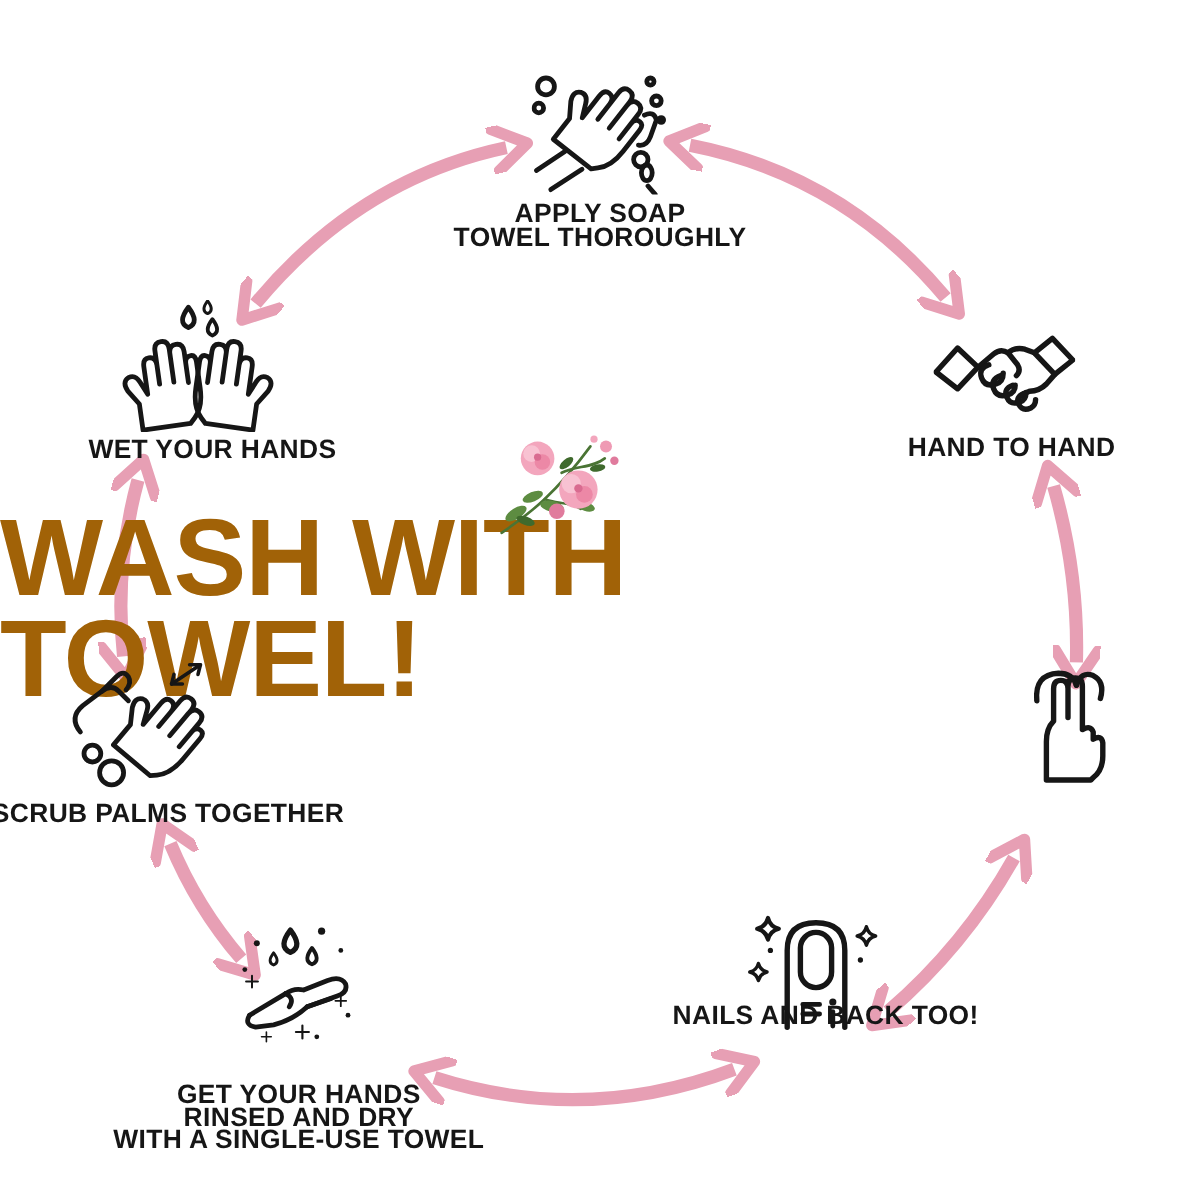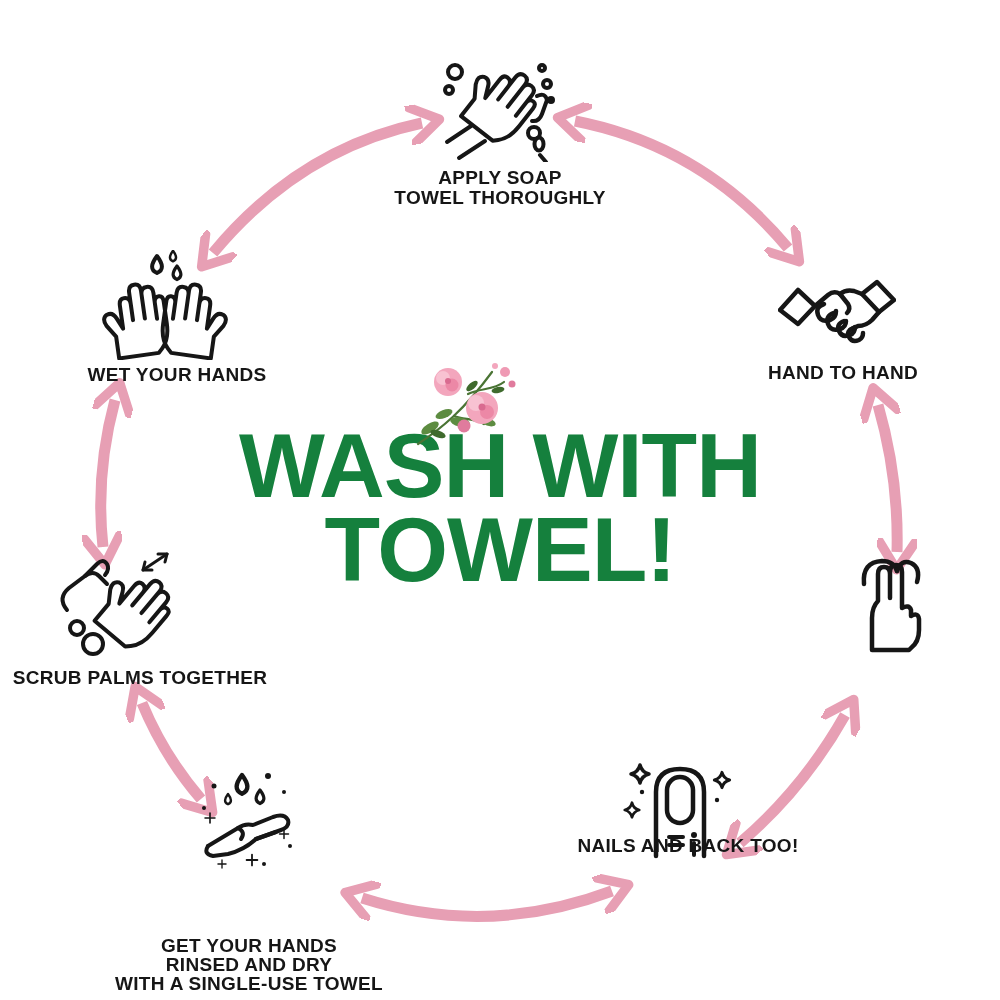--- a/index.html
+++ b/index.html
@@ -1,25 +1,25 @@
 <!DOCTYPE html>
 <html><head>
 <meta charset="utf-8">
 <style>
   html,body{margin:0;padding:0;background:#ffffff;}
   .stage{position:relative;width:1000px;height:1000px;background:#ffffff;overflow:hidden;
          font-family:"Liberation Sans",sans-serif;}
   .arrows{position:absolute;left:0;top:0;z-index:1;}
   .icon{position:absolute;z-index:3;}
   .label{position:absolute;transform:translateX(-50%);text-align:center;z-index:3;
-         font-weight:700;font-size:19px;line-height:19.5px;color:#161616;
+         font-weight:700;font-size:22px;line-height:19.5px;color:#161616;
          letter-spacing:.3px;white-space:nowrap;}
   .label span{display:block;}
-  .title{position:absolute;left:0;top:424px;width:100%;text-align:center;z-index:2;
-         font-weight:700;font-size:91px;line-height:84px;letter-spacing:-1px;color:#15803d;}
+  .title{position:absolute;left:0;top:424px;width:100%;z-index:2;
+         font-weight:700;font-size:91px;line-height:84px;letter-spacing:-1px;color:#a16207;}
   .title span{display:block;}
   .flowers{position:absolute;left:402px;top:356px;z-index:4;}
 </style>
 </head>
 <body>
 
 <div class="stage">
 
   <svg class="arrows" width="1000" height="1000" viewBox="0 0 1000 1000">
     <defs>
@@ -120,21 +120,21 @@
         <path d="M0,-9 L0,9 M-9,0 L9,0" transform="translate(26,94) scale(0.45)"></path>
       </g>
     </g>
     <circle cx="18" cy="16" r="2.5" fill="#161616"></circle>
       <circle cx="72" cy="6" r="3" fill="#161616"></circle>
     <circle cx="88" cy="22" r="2" fill="#161616"></circle>
       <circle cx="8" cy="38" r="2" fill="#161616"></circle>
     <circle cx="94" cy="76" r="2" fill="#161616"></circle>
       <circle cx="68" cy="94" r="2" fill="#161616"></circle>
   </svg>
-  <div class="label" style="left:249px;top:936px;line-height:19px">
+  <div class="label" style="left:249px;top:902px;line-height:19px">
     <span>GET YOUR HANDS</span>
     <span>RINSED AND DRY</span>
     <span>WITH A SINGLE-USE TOWEL</span>
   </div>
 
   <svg class="icon" style="left:55px;top:548px" width="134" height="112" viewBox="0 0 134 112">
     <g fill="none" stroke="#161616" stroke-width="4" stroke-linecap="round" stroke-linejoin="round">
       <path d="M12,62 Q2,50 14,40 L30,28 Q38,22 44,28 L52,36"></path>
       <path d="M30,28 L42,16 Q48,10 52,16 Q55,21 50,27"></path>
       <path d="M14,78 V56 L6,44 Q2,36 8,33 Q14,31 17,38 L22,49 V26 Q22,19 27,19 Q33,19 33,26 V42 V14 Q33,7 39,7 Q45,7 45,14 V42 V18 Q45,11 51,11 Q57,11 57,18 V44 V28 Q57,22 62,22 Q66,22 66,28 V50 Q66,66 58,74 L54,78 Z" transform="translate(44,16) rotate(40 34 42)"></path>

